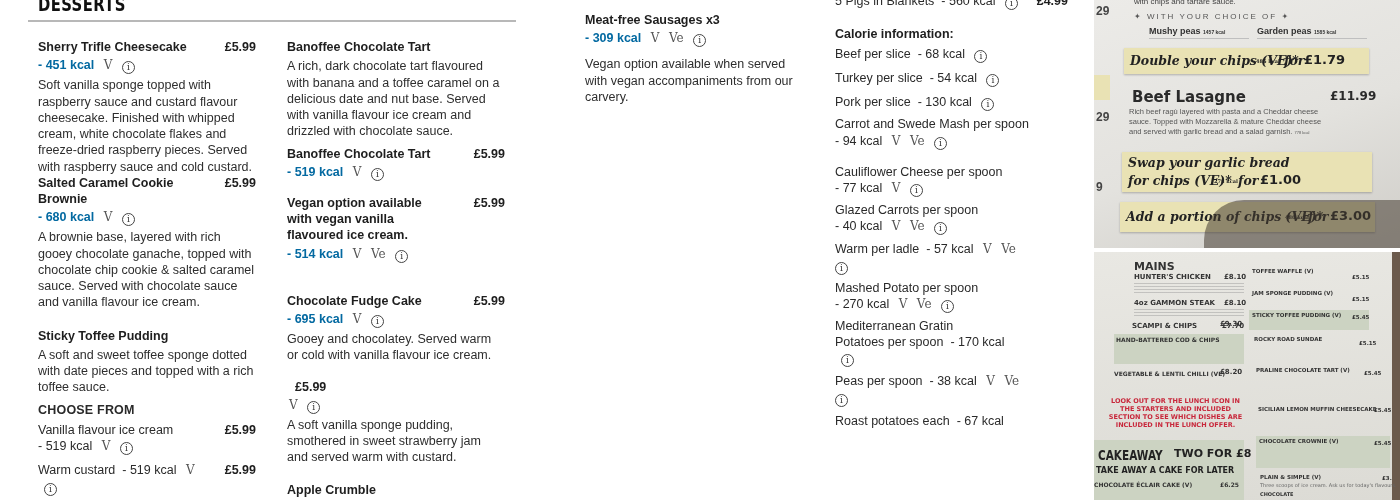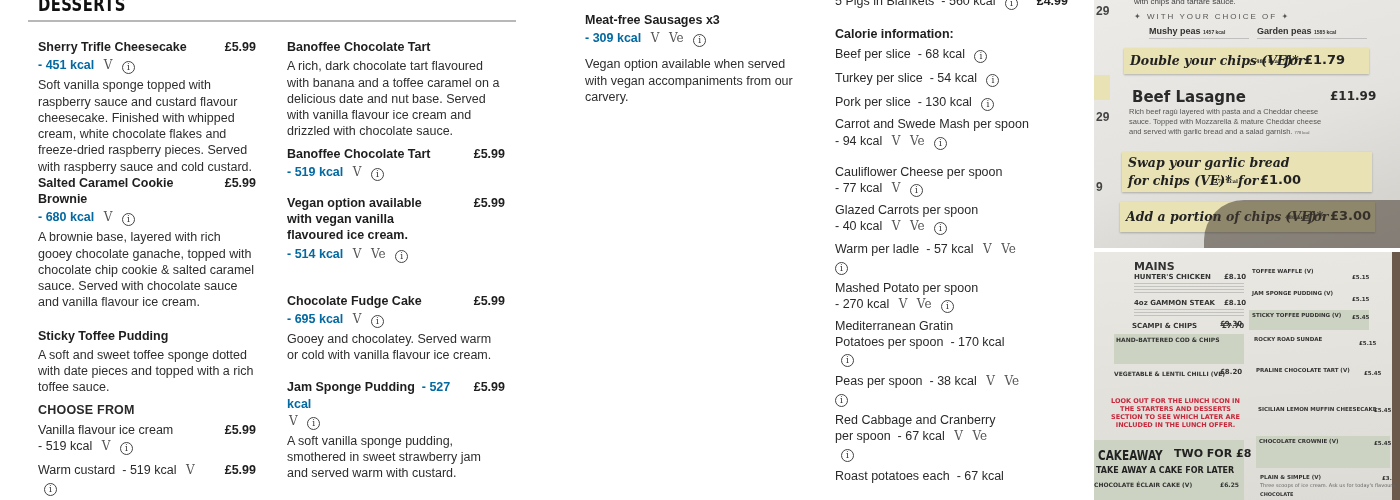--- a/index.html
+++ b/index.html
@@ -159,22 +159,20 @@
     <div style="margin-top:2px;">
       <span class="kcal">- 695 kcal</span>
       <span class="badge">V</span>
       <span class="info">i</span>
     </div>
     <div class="desc">Gooey and chocolatey. Served warm or cold with vanilla flavour ice cream.</div>
   </div>
 
   <div class="item" style="margin-top:16px;">
     <div class="row">
-      <span><span class="name">Jam Sponge Pudding</span>
-      &nbsp;<span class="kcal">- 527 kcal</span></span>
       <span class="price">£5.99</span>
     </div>
     <div style="margin-top:1px;">
       <span class="badge" style="margin-left:2px;">V</span>
       <span class="info">i</span>
     </div>
     <div class="desc">A soft vanilla sponge pudding, smothered in sweet strawberry jam and served warm with custard.</div>
   </div>
 
   <div class="item" style="margin-top:17px;">
@@ -258,27 +256,20 @@
     <span>Mediterranean Gratin Potatoes per spoon</span>&nbsp;
     <span>- 170 kcal</span>
     <span class="info">i</span>
   </div>
   <div style="margin-top:6px;">
     <span>Peas per spoon</span>&nbsp;
     <span>- 38 kcal</span>
     <span class="badge">V</span>
     <span class="badge">Ve</span><br>
     <span class="info" style="margin-left:0;">i</span>
-  </div>
-  <div style="margin-top:5px; width:165px;">
-    <span>Red Cabbage and Cranberry per spoon</span>&nbsp;
-    <span>- 67 kcal</span>
-    <span class="badge">V</span>
-    <span class="badge">Ve</span>
-    <span class="info">i</span>
   </div>
   <div style="margin-top:6px; width:175px;">
     <span>Roast potatoes each</span>&nbsp;
     <span>- 67 kcal</span>
     
     
     
   </div>
 
 </div>
@@ -350,21 +341,21 @@
   <div class="m-head" style="left:38px; top:70px;">SCAMPI &amp; CHIPS</div>
   <div class="m-head" style="left:128px; top:70px;">£7.70</div>
 
   <div class="m-green" style="left:20px; top:82px; width:130px; height:30px;"></div>
   <div class="m-head" style="left:22px; top:84px; font-size:6px;">HAND-BATTERED COD &amp; CHIPS</div>
   <div class="m-head" style="left:126px; top:68px;">£9.30</div>
 
   <div class="m-head" style="left:20px; top:118px; font-size:6px;">VEGETABLE &amp; LENTIL CHILLI (VE)</div>
   <div class="m-head" style="left:126px; top:116px;">£8.20</div>
 
-  <div style="position:absolute; left:14px; top:145px; width:135px; font-size:6.5px; font-weight:bold; color:#c8283c; text-align:center; line-height:1.25;">LOOK OUT FOR THE LUNCH ICON IN THE STARTERS AND DESSERTS SECTION TO SEE WHICH LATER ARE INCLUDED IN THE LUNCH OFFER.</div>
+  <div style="position:absolute; left:14px; top:145px; width:135px; font-size:6.5px; font-weight:bold; color:#c8283c; text-align:center; line-height:1.25;">LOOK OUT FOR THE LUNCH ICON IN THE STARTERS AND INCLUDED SECTION TO SEE WHICH DISHES ARE INCLUDED IN THE LUNCH OFFER.</div>
 
   <div class="m-green" style="left:0; top:188px; width:150px; height:60px;"></div>
   <div style="position:absolute; left:4px; top:194px; font-size:14px; font-weight:bold; color:#222; transform:scaleX(0.75); transform-origin:left;">CAKEAWAY</div>
   <div style="position:absolute; left:80px; top:195px; font-size:11px; font-weight:bold; color:#222;">TWO FOR £8</div>
   <div style="position:absolute; left:2px; top:214px; font-size:8px; font-weight:bold; color:#222;">TAKE AWAY A CAKE FOR LATER</div>
   <div class="m-head" style="left:0; top:229px; font-size:6px;">CHOCOLATE ÉCLAIR CAKE (V)</div>
   <div class="m-head" style="left:126px; top:229px; font-size:6px;">£6.25</div>
 
   <div class="m-head" style="left:158px; top:16px; font-size:5.5px;">TOFFEE WAFFLE (V)</div>
   <div class="m-head" style="left:258px; top:22px; font-size:5.5px;">£5.15</div>

